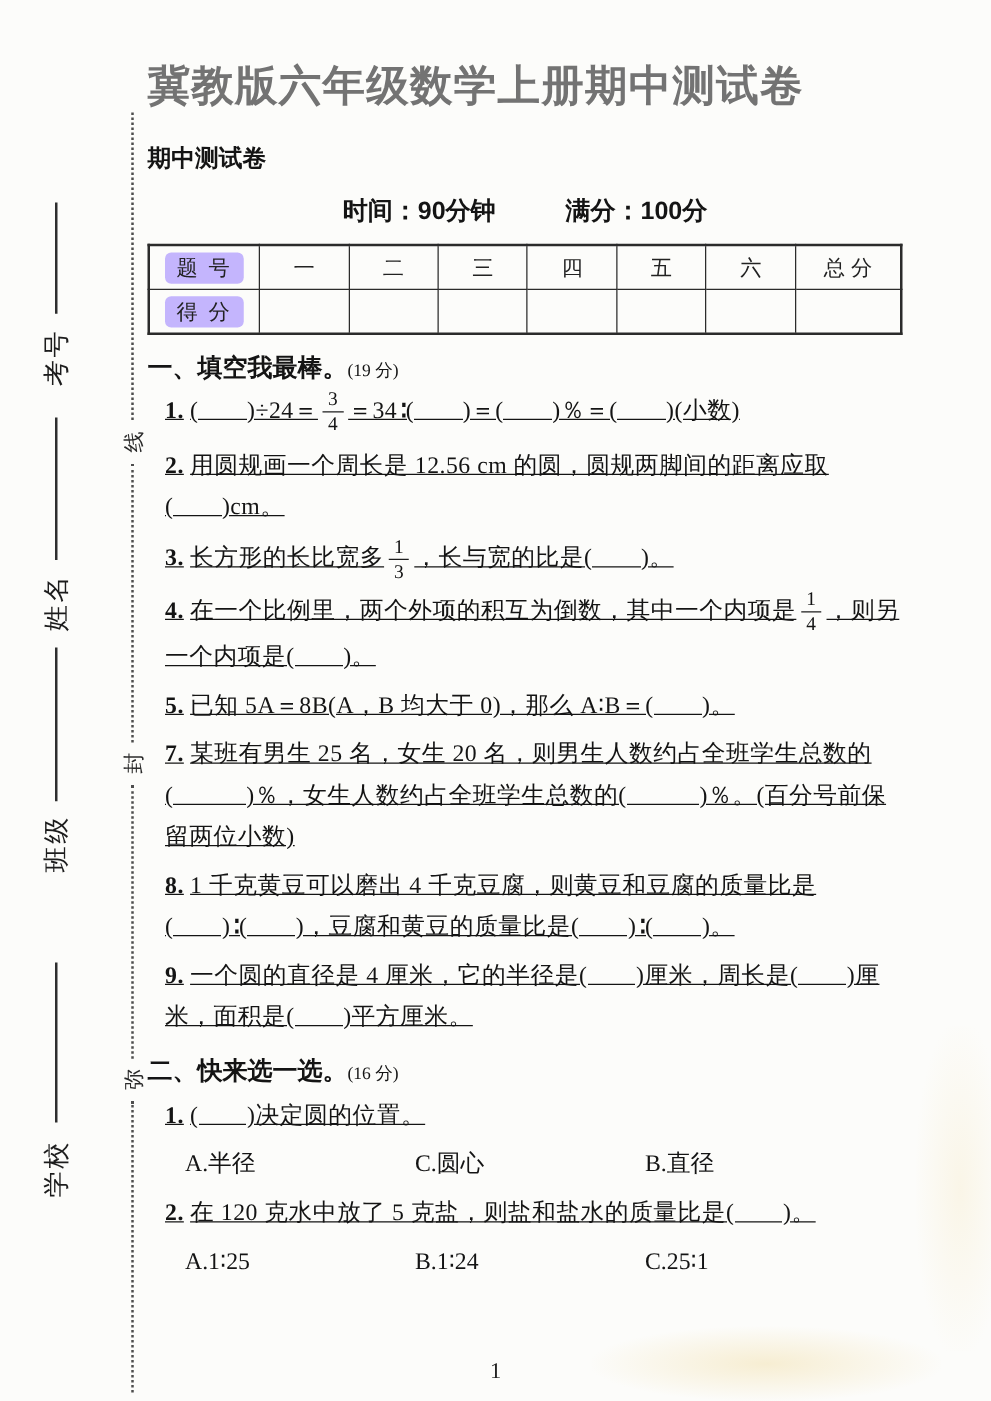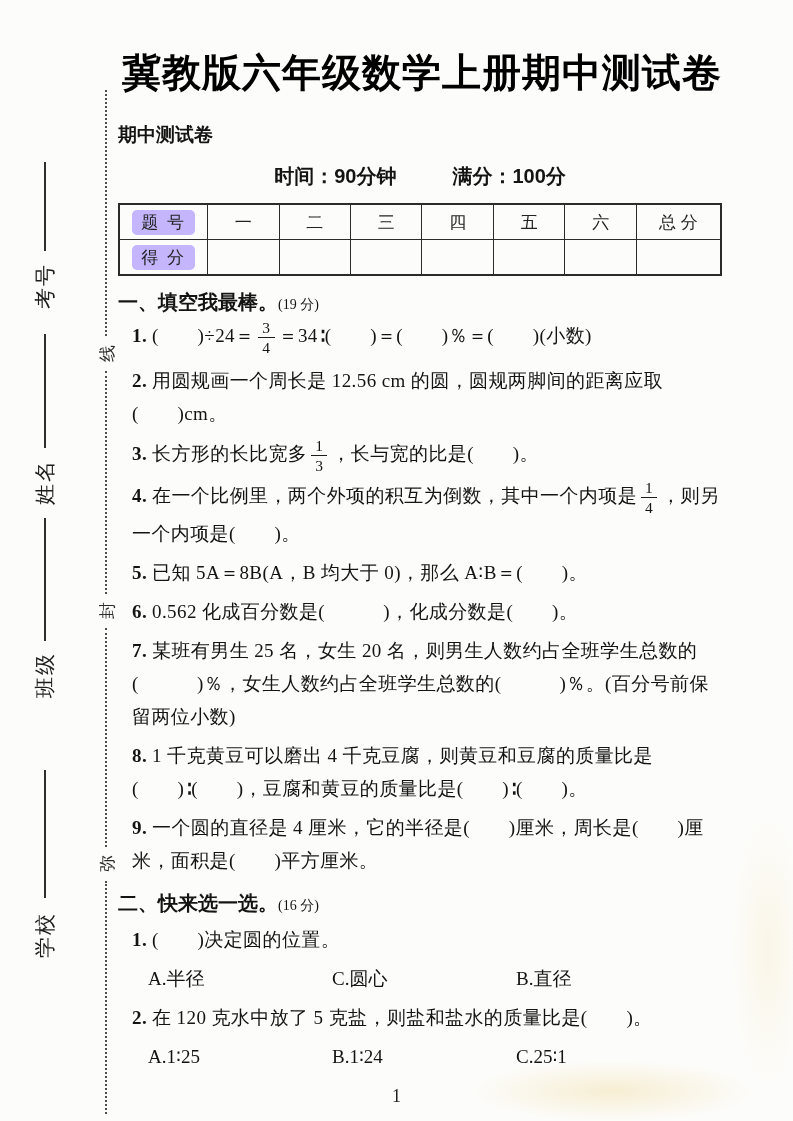--- a/index.html
+++ b/index.html
@@ -16,39 +16,39 @@
   .dash  { position:absolute; left:105px; width:0; border-left:2px dotted #4d4d4d; }
   .vbox  { position:absolute; left:18px; width:54px; display:flex; align-items:center; justify-content:center; }
   .vbox > span { display:inline-block; transform:rotate(-90deg); white-space:nowrap;
                  font-size:21px; letter-spacing:2px; color:#1c1c1c;
                  font-family:"Liberation Sans","DejaVu Sans",sans-serif; }
   .sealchar { position:absolute; left:93px; width:28px; height:28px; display:flex; align-items:center; justify-content:center; background:#fcfcfa; }
   .sealchar > span { display:inline-block; transform:rotate(-90deg); font-size:17px; color:#2a2a2a;
                      font-family:"Liberation Sans","DejaVu Sans",sans-serif; }
   
   .content { position:absolute; left:118px; top:0; width:604px; }
-  .title { margin-top:46px; text-align:right; font-size:39px; font-weight:700; letter-spacing:1px;
-           font-family:"Liberation Sans","DejaVu Sans",sans-serif; color:#000000; }
+  .title { margin-top:46px; text-align:left; font-size:34px; font-weight:700; letter-spacing:1px;
+           font-family:"Liberation Sans","DejaVu Sans",sans-serif; color:#737373; }
   .subtitle { margin-top:22px; text-align:left; font-size:19px; font-weight:700;
               font-family:"Liberation Sans","DejaVu Sans",sans-serif; }
   .meta { margin-top:15px; display:flex; justify-content:center; gap:56px;
           font-size:20px; font-weight:700;
           font-family:"Liberation Sans","DejaVu Sans",sans-serif; }
   
   table.score { margin-top:13px; border-collapse:collapse; width:100%;
                 font-family:"Liberation Sans","DejaVu Sans",sans-serif; }
   table.score td { border:1.6px solid #2b2b2b; height:32px; text-align:center;
                    font-size:17px; color:#222; }
   table.score { border:2px solid #2b2b2b; }
   .pill { display:inline-block; background:#c4b5fd; border-radius:5px; padding:1px 9px; letter-spacing:2px; }
   
   .sect { margin:13px 0 2px 0; font-size:20px; font-weight:700;
           font-family:"Liberation Sans","DejaVu Sans",sans-serif; }
   .sect .pts { font-weight:400; font-size:14px; font-family:"Liberation Serif","DejaVu Serif",serif; }
-  .q { margin:6px 0 6px 14px; font-size:19px; line-height:33px; letter-spacing:0.4px; }
+  .q { margin:6px 0 6px 14px; font-size:19px; line-height:33px; letter-spacing:0.4px;text-decoration:underline; }
   .q.fracline { margin-top:2px; margin-bottom:2px; }
   .qno { font-weight:700; margin-right:5px; }
   .frac { display:inline-flex; flex-direction:column; vertical-align:middle;
           text-align:center; font-size:15.5px; line-height:1.25; margin:0 4px; }
   .frac .num { border-bottom:1.6px solid #1c1c1c; padding:0 4px; }
   .frac .den { padding:0 4px; }
   .opts { margin-left:30px; display:flex; font-size:19px; line-height:33px; margin-top:2px; margin-bottom:4px; }
   .opt { width:184px; }
   .pageno { position:absolute; left:0; width:100%; bottom:14px; text-align:center; font-size:18px; color:#222; }
   
@@ -163,23 +163,20 @@
       <span class="qno">4.</span><span>在一个比例里，两个外项的积互为倒数，其中一个内项是</span><span class="frac">
           <span class="num">1</span>
           <span class="den">4</span>
         </span><span>，则另一个内项是(　　)。</span>
     </div>
 
     <div class="q">
       <span class="qno">5.</span><span>已知 5A＝8B(A，B 均大于 0)，那么 A∶B＝(　　)。</span>
     </div>
 
-    <div class="q">
-      <span class="qno">6.</span><span>0.562 化成百分数是(　　　)，化成分数是(　　)。</span>
-    </div>
 
     <div class="q">
       <span class="qno">7.</span><span>某班有男生 25 名，女生 20 名，则男生人数约占全班学生总数的(　　　)％，女生人数约占全班学生总数的(　　　)％。(百分号前保留两位小数)</span>
     </div>
 
     <div class="q">
       <span class="qno">8.</span><span>1 千克黄豆可以磨出 4 千克豆腐，则黄豆和豆腐的质量比是(　　)∶(　　)，豆腐和黄豆的质量比是(　　)∶(　　)。</span>
     </div>
 
     <div class="q">

